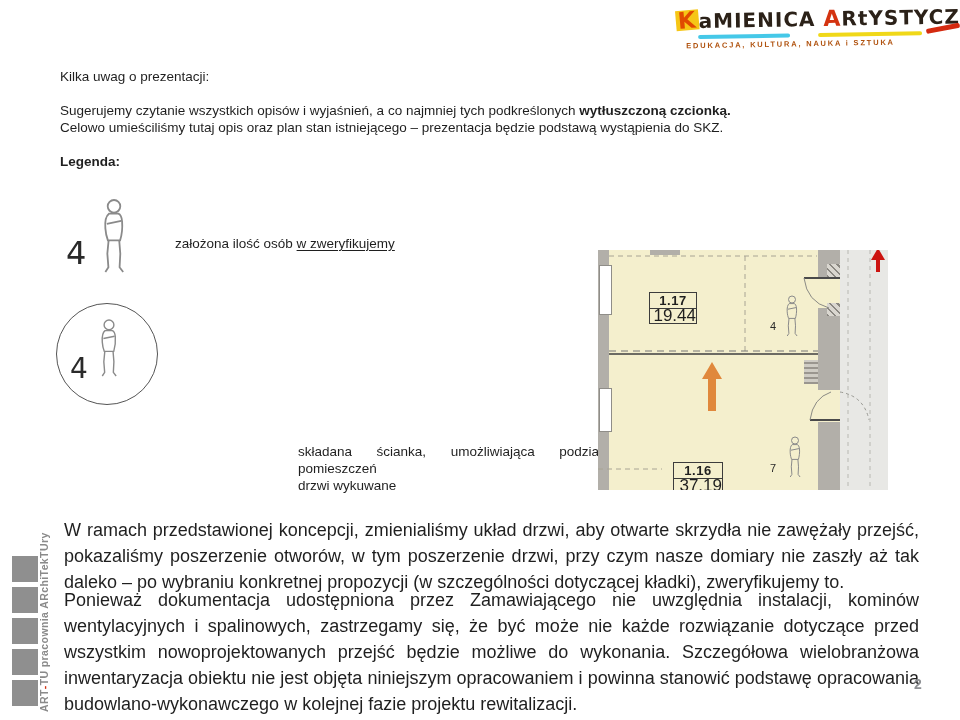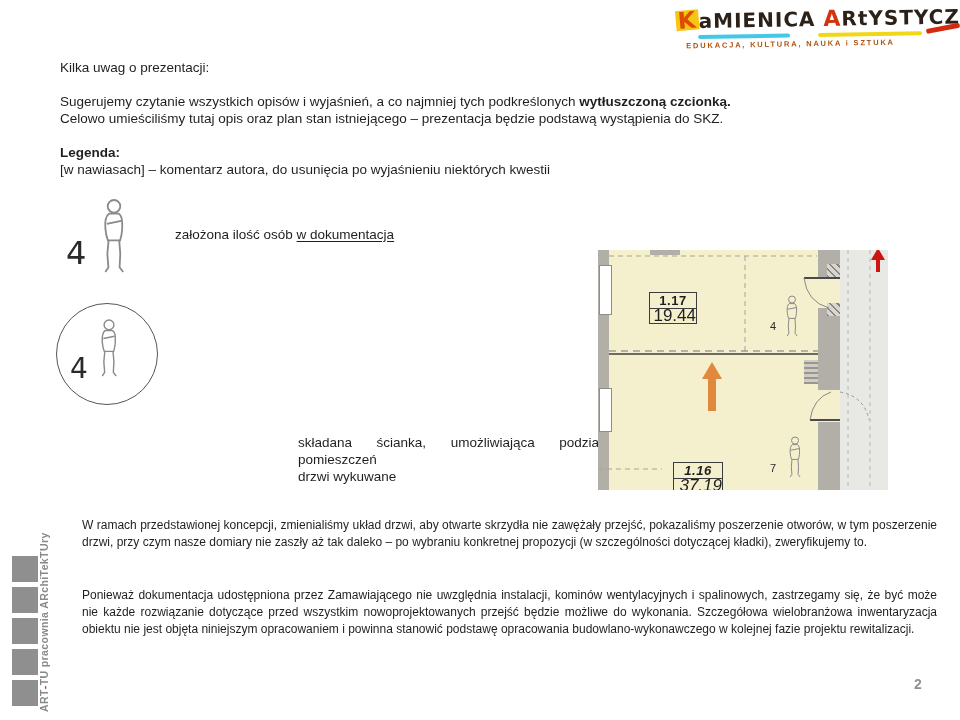--- a/index.html
+++ b/index.html
@@ -18,21 +18,21 @@
     font-size:23px; line-height:20px; transform:rotate(-4deg); }
   .logo-a2 { color:#d43310; font-size:22px; }
   .bar { position:absolute; height:4px; border-radius:2px; }
   .bar-cyan { left:22px; top:27px; width:92px; background:#45c8e8; }
   .bar-yellow { left:142px; top:27px; width:104px; background:#f0d818; }
   .bar-red { left:250px; top:22px; width:34px; height:5px; background:#d42a10; transform:rotate(-10deg); }
   .logo-subtitle { position:absolute; left:10px; top:33px; font-size:7.5px; font-weight:bold;
     letter-spacing:1.8px; color:#b0520e; white-space:nowrap; }
 
   
-  .txt { font-size:13.5px; line-height:17px; white-space:nowrap; }
+  .txt { font-size:13.5px; line-height:17px; white-space:nowrap;margin-top:9px; }
   .b { font-weight:bold; }
   .u { text-decoration:underline; text-underline-offset:2px; }
 
   
   .legend-count { font-size:32px; color:#2a2a2a; font-family:"DejaVu Sans", sans-serif; }
   .zone-circle { width:102px; height:102px; border:1.5px solid #555; border-radius:50%; }
   .wall-note { width:304px; white-space:normal; }
   .wall-note .jline { text-align:justify; text-align-last:justify; }
 
   
@@ -44,21 +44,21 @@
     background:repeating-linear-gradient(45deg,#8a8781 0 2px,#d9d6cf 2px 5px); }
   .plan .hatch0 { position:absolute;
     background:repeating-linear-gradient(0deg,#9a968f 0 2px,#cfccc4 2px 5px); }
   .room-label { position:absolute; border:1px solid #3c3c3c; text-align:center; background:rgba(244,239,205,.6); }
   .room-label .num { font-weight:bold; font-size:13px; line-height:15px; border-bottom:1px solid #3c3c3c; letter-spacing:.5px; }
   .room-label .area { font-size:17px; line-height:14px;text-align:right; }
   .occ { position:absolute; font-size:11px; color:#2a2a2a; }
   .plan svg.overlay { position:absolute; left:0; top:0; }
 
   
-  .para { left:82px; width:855px; font-size:12px; line-height:17px; text-align:justify; white-space:normal; }
+  .para { left:64px; width:855px; font-size:18px; line-height:26px; text-align:justify; white-space:normal; }
 
   
   .sq { position:absolute; left:12px; width:26px; height:26px; background:#8f8f8f; }
   .side-text { position:absolute; left:38px; top:552px; height:160px;
     writing-mode:vertical-rl; transform:rotate(180deg);
     font-size:10.5px; font-weight:bold; color:#8a8a8a; letter-spacing:.4px; white-space:nowrap; }
   .side-text .red { color:#d03010; }
   .page-num { left:914px; top:676px; font-size:14px; font-weight:bold; color:#8e9094; }
 </style>
 </head>
@@ -89,28 +89,27 @@
     <div class="logo-subtitle">EDUKACJA, KULTURA, NAUKA i SZTUKA</div>
   </div>
 
   <div class="abs txt" style="left:60px; top:59px;">Kilka uwag o prezentacji:</div>
   <div class="abs txt" style="left:60px; top:93px;">
     <span>Sugerujemy czytanie wszystkich opisów i wyjaśnień, a co najmniej tych podkreślonych </span><span class="b">wytłuszczoną czcionką.</span>
   </div>
   <div class="abs txt" style="left:60px; top:110px;">Celowo umieściliśmy tutaj opis oraz plan stan istniejącego – prezentacja będzie podstawą wystąpienia do SKZ.</div>
 
   <div class="abs txt b" style="left:60px; top:144px;">Legenda:</div>
-  <div class="abs txt" style="left:60px; top:161px;">[w nawiasach] – komentarz autora, do usunięcia po wyjaśnieniu niektórych kwestii</div>
 
   <svg class="abs" style="left:96px; top:198px;" width="36" height="76" viewBox="0 0 20 42">
       <use href="#person-figure" xlink:href="#person-figure"></use>
     </svg>
   <div class="abs legend-count" style="left:66px; top:234px;">4</div>
   <div class="abs txt" style="left:175px; top:226px;">
-    <span>założona ilość osób </span><span class="u">w dokumentacja</span>
+    <span>założona ilość osób </span><span class="u">w zweryfikujemy</span>
   </div>
 
   <div class="abs zone-circle" style="left:56px; top:303px;"></div>
   <svg class="abs" style="left:95px; top:318px;" width="28" height="60" viewBox="0 0 20 42">
       <use href="#person-figure" xlink:href="#person-figure"></use>
     </svg>
   <div class="abs legend-count" style="left:70px; top:352px; font-size:28px;">4</div>
 
   <div class="abs txt wall-note" style="left:298px; top:434px;">
     <div class="jline">składana ścianka, umożliwiająca podział</div>
@@ -165,21 +164,21 @@
       </g>
 
       <use href="#person-figure" xlink:href="#person-figure" transform="translate(184,45)"></use>
       <use href="#person-figure" xlink:href="#person-figure" transform="translate(187,186)"></use>
     </svg>
 
     <div class="room-label" style="left:51px; top:42px; width:48px;">
       <div class="num">1.17</div>
       <div class="area">19.44</div>
     </div>
-    <div class="room-label" style="left:75px; top:212px; width:50px;font-style:italic;">
+    <div class="room-label" style="left:75px; top:212px; width:50px;">
       <div class="num">1.16</div>
       <div class="area">37.19</div>
     </div>
     <div class="occ" style="left:172px; top:70px;">4</div>
     <div class="occ" style="left:172px; top:212px;">7</div>
   </div>
 
   <div class="abs para" style="top:517px;">W ramach przedstawionej koncepcji, zmienialiśmy układ drzwi, aby otwarte skrzydła nie zawężały przejść, pokazaliśmy poszerzenie otworów, w tym poszerzenie drzwi, przy czym nasze domiary nie zaszły aż tak daleko – po wybraniu konkretnej propozycji (w szczególności dotyczącej kładki), zweryfikujemy to.</div>
   <div class="abs para" style="top:587px;">Ponieważ dokumentacja udostępniona przez Zamawiającego nie uwzględnia instalacji, kominów wentylacyjnych i spalinowych, zastrzegamy się, że być może nie każde rozwiązanie dotyczące przed wszystkim nowoprojektowanych przejść będzie możliwe do wykonania. Szczegółowa wielobranżowa inwentaryzacja obiektu nie jest objęta niniejszym opracowaniem i powinna stanowić podstawę opracowania budowlano-wykonawczego w kolejnej fazie projektu rewitalizacji.</div>
 

